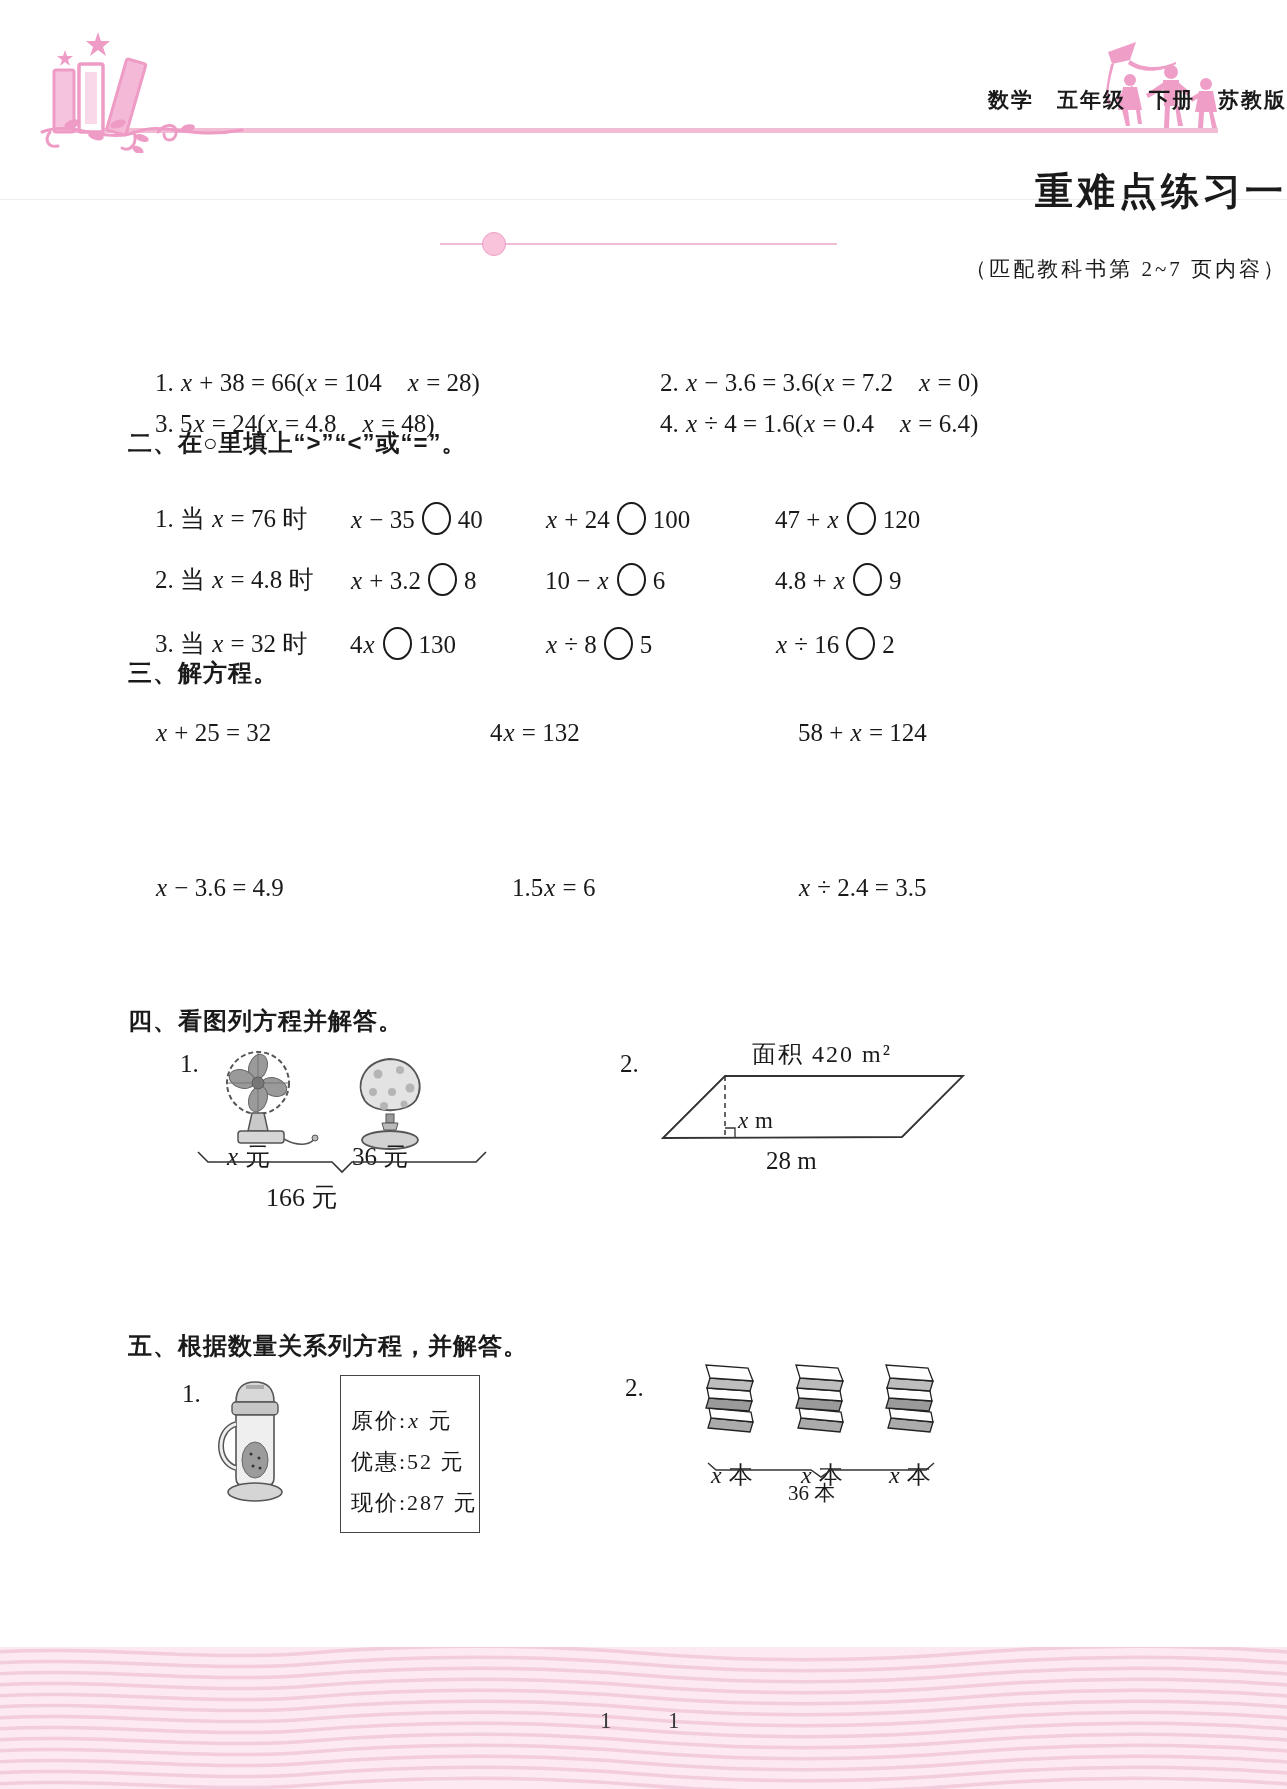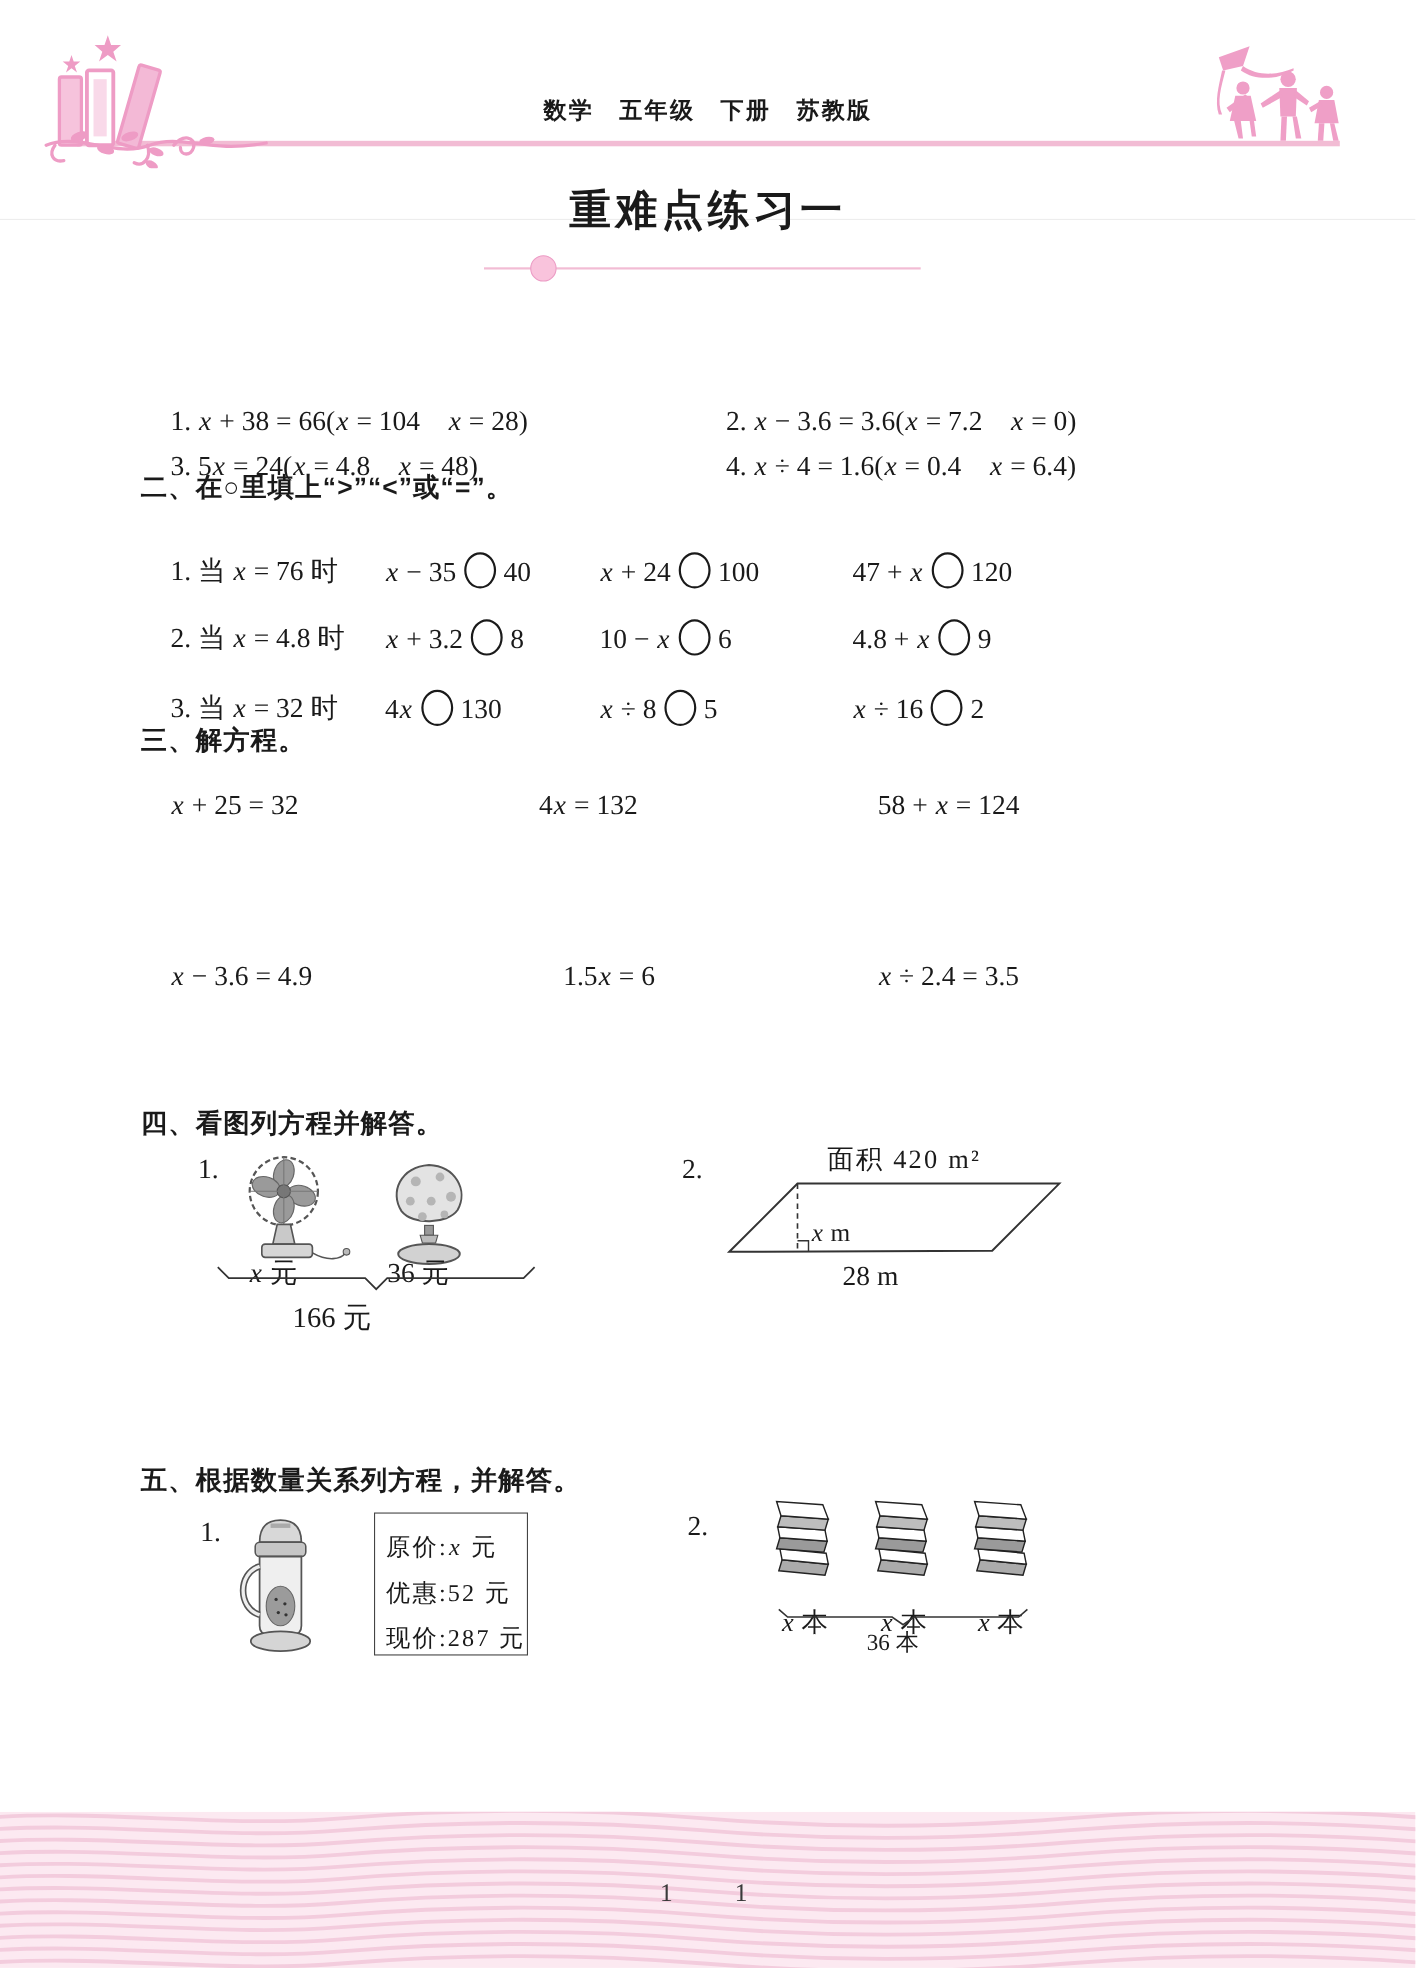--- a/index.html
+++ b/index.html
@@ -1,35 +1,35 @@
 <!DOCTYPE html>
 <html><head>
 <meta charset="utf-8">
 <style>
   html,body{margin:0;padding:0;background:#fff;}
   .page{position:relative;width:1287px;height:1789px;margin:0 auto;background:#fff;overflow:hidden;
         font-family:"Liberation Serif","DejaVu Serif",serif;color:#1a1a1a;}
   .abs{position:absolute;}
   .serif{font-family:"Liberation Serif","DejaVu Serif",serif;}
   .hei{font-family:"Liberation Sans","DejaVu Sans",sans-serif;font-weight:700;}
-  .center{left:0;right:0;text-align:center;}
+  .center{left:0;right:0;text-align:right;}
   .course{top:86px;font-size:21px;font-weight:700;letter-spacing:2px;}
   .faintline{top:199px;left:0;width:100%;height:1px;background:#ededed;}
   .headerline{top:128px;left:70px;width:1148px;height:5px;background:#f2bcd4;}
   .title{top:166px;font-size:38px;font-weight:700;letter-spacing:4px;}
   .t-underline{top:243px;left:440px;width:397px;height:2px;background:#f2bcd4;}
   .t-dot{top:232px;left:482px;width:22px;height:22px;border-radius:50%;background:#f9c3dc;border:1px solid #ec9cc5;}
   .subtitle{top:255px;font-size:21px;letter-spacing:3px;}
   .sec-h{font-size:24px;letter-spacing:1px;}
   .eq{font-size:25px;white-space:nowrap;margin-top:20px;}
   .math i{font-style:italic;padding:0 1px;}
   .cmp-circle{display:inline-block;width:25px;height:29px;border:2px solid #1a1a1a;border-radius:50%;
               vertical-align:-7px;margin:0 7px;}
   .num{font-size:25px;}
-  .boxed{border:1px solid #444;padding:10px 10px;width:118px;height:108px;}
+  .boxed{border:1px solid #444;padding:24px 10px;width:118px;height:108px;}
   .boxed div{font-size:22px;line-height:41px;letter-spacing:2px;white-space:nowrap;}
   .pagenum{font-size:23px;color:#3a3a3a;}
   svg{display:block;}
 </style>
 </head>
 <body>
 
 <div class="page">
 
   <div class="abs headerline"></div>
@@ -86,20 +86,21 @@
     </g>
   </svg>
 
   <div class="abs center course serif">数学　五年级　下册　苏教版</div>
 
   <div class="abs faintline"></div>
 
   <div class="abs center title serif">重难点练习一</div>
   <div class="abs t-underline"></div>
   <div class="abs t-dot"></div>
+  <div class="abs center subtitle serif">（匹配教科书第 2~7 页内容）</div>
 
   <div class="abs eq math" style="left:155px;top:346px">1. <i>x</i> + 38 = 66(<i>x</i> = 104　<i>x</i> = 28)</div>
   <div class="abs eq math" style="left:660px;top:346px">2. <i>x</i> − 3.6 = 3.6(<i>x</i> = 7.2　<i>x</i> = 0)</div>
   <div class="abs eq math" style="left:155px;top:387px">3. 5<i>x</i> = 24(<i>x</i> = 4.8　<i>x</i> = 48)</div>
   <div class="abs eq math" style="left:660px;top:387px">4. <i>x</i> ÷ 4 = 1.6(<i>x</i> = 0.4　<i>x</i> = 6.4)</div>
 
   <div class="abs hei sec-h" style="left:128px;top:427px">二、在○里填上“&gt;”“&lt;”或“=”。</div>
 
   <div class="abs" style="left:0;top:482px;width:100%;height:36px">
     <span class="abs eq math" style="left:155px">1. 当 <i>x</i> = 76 时</span>

